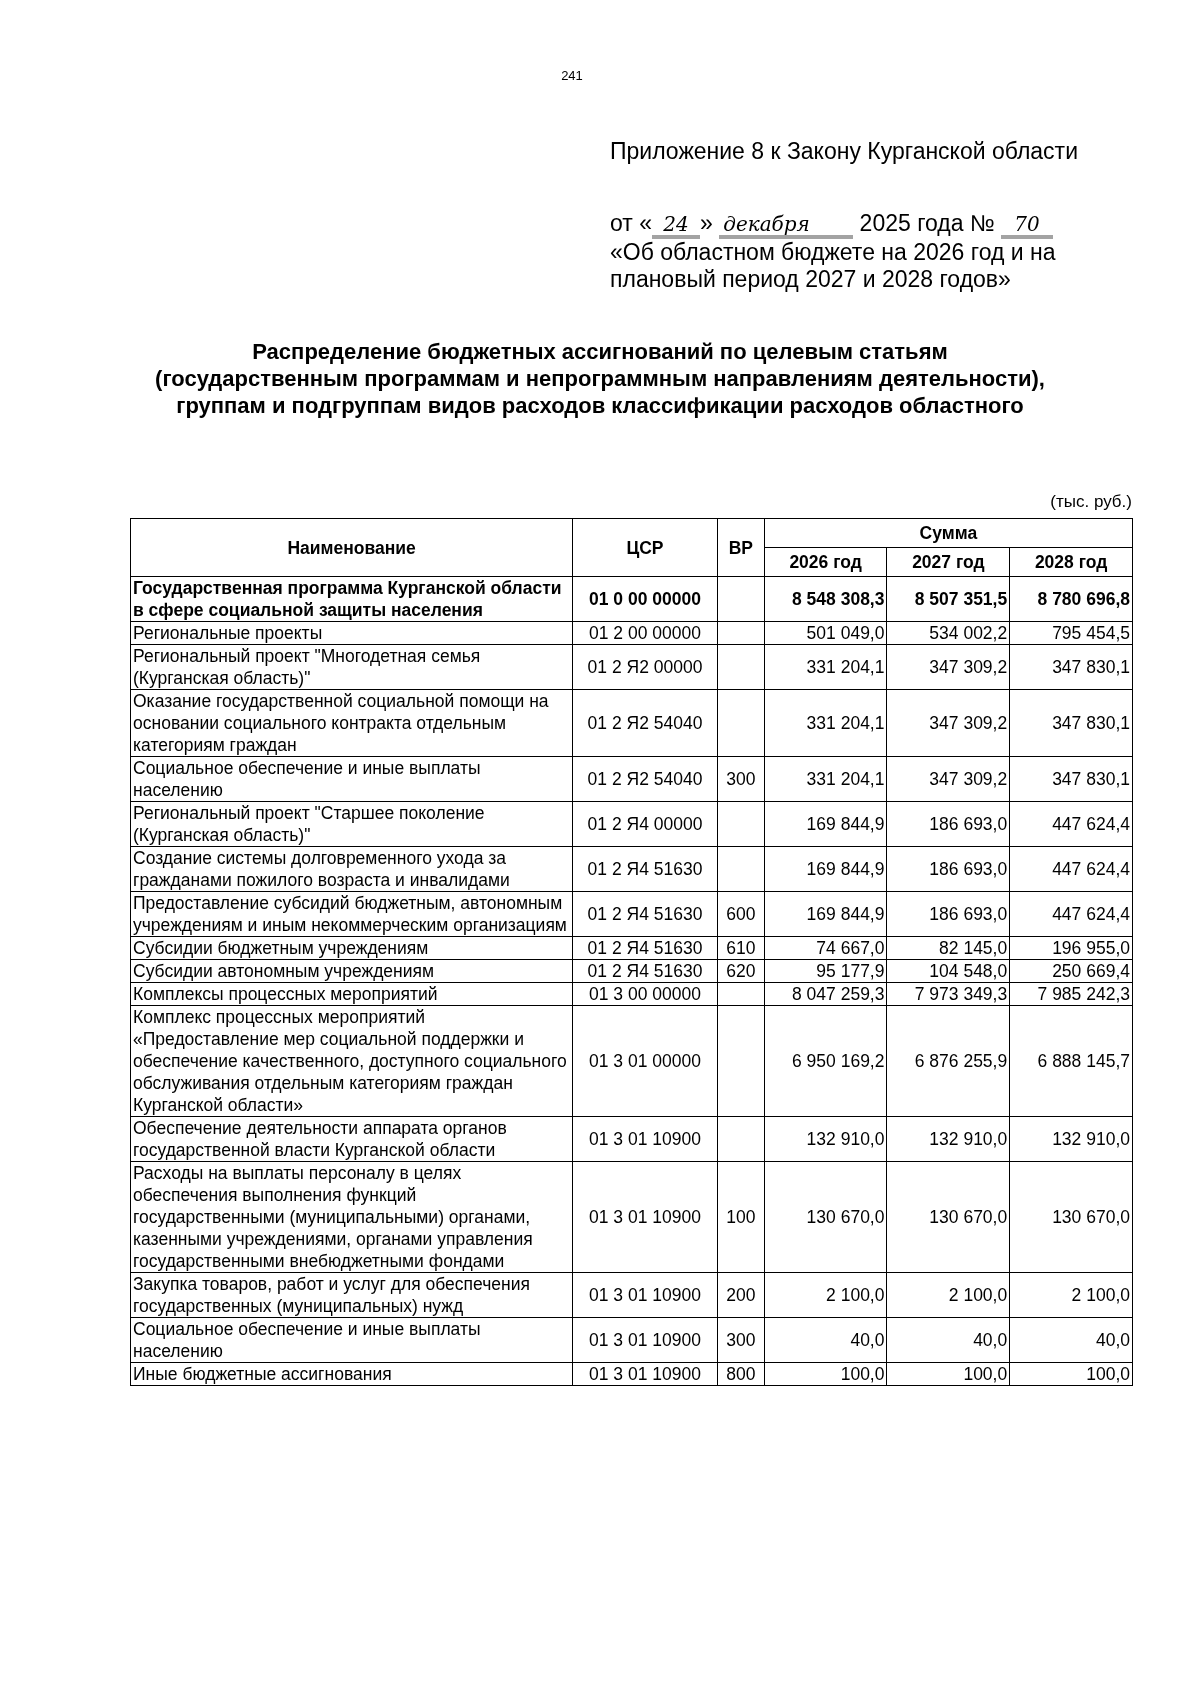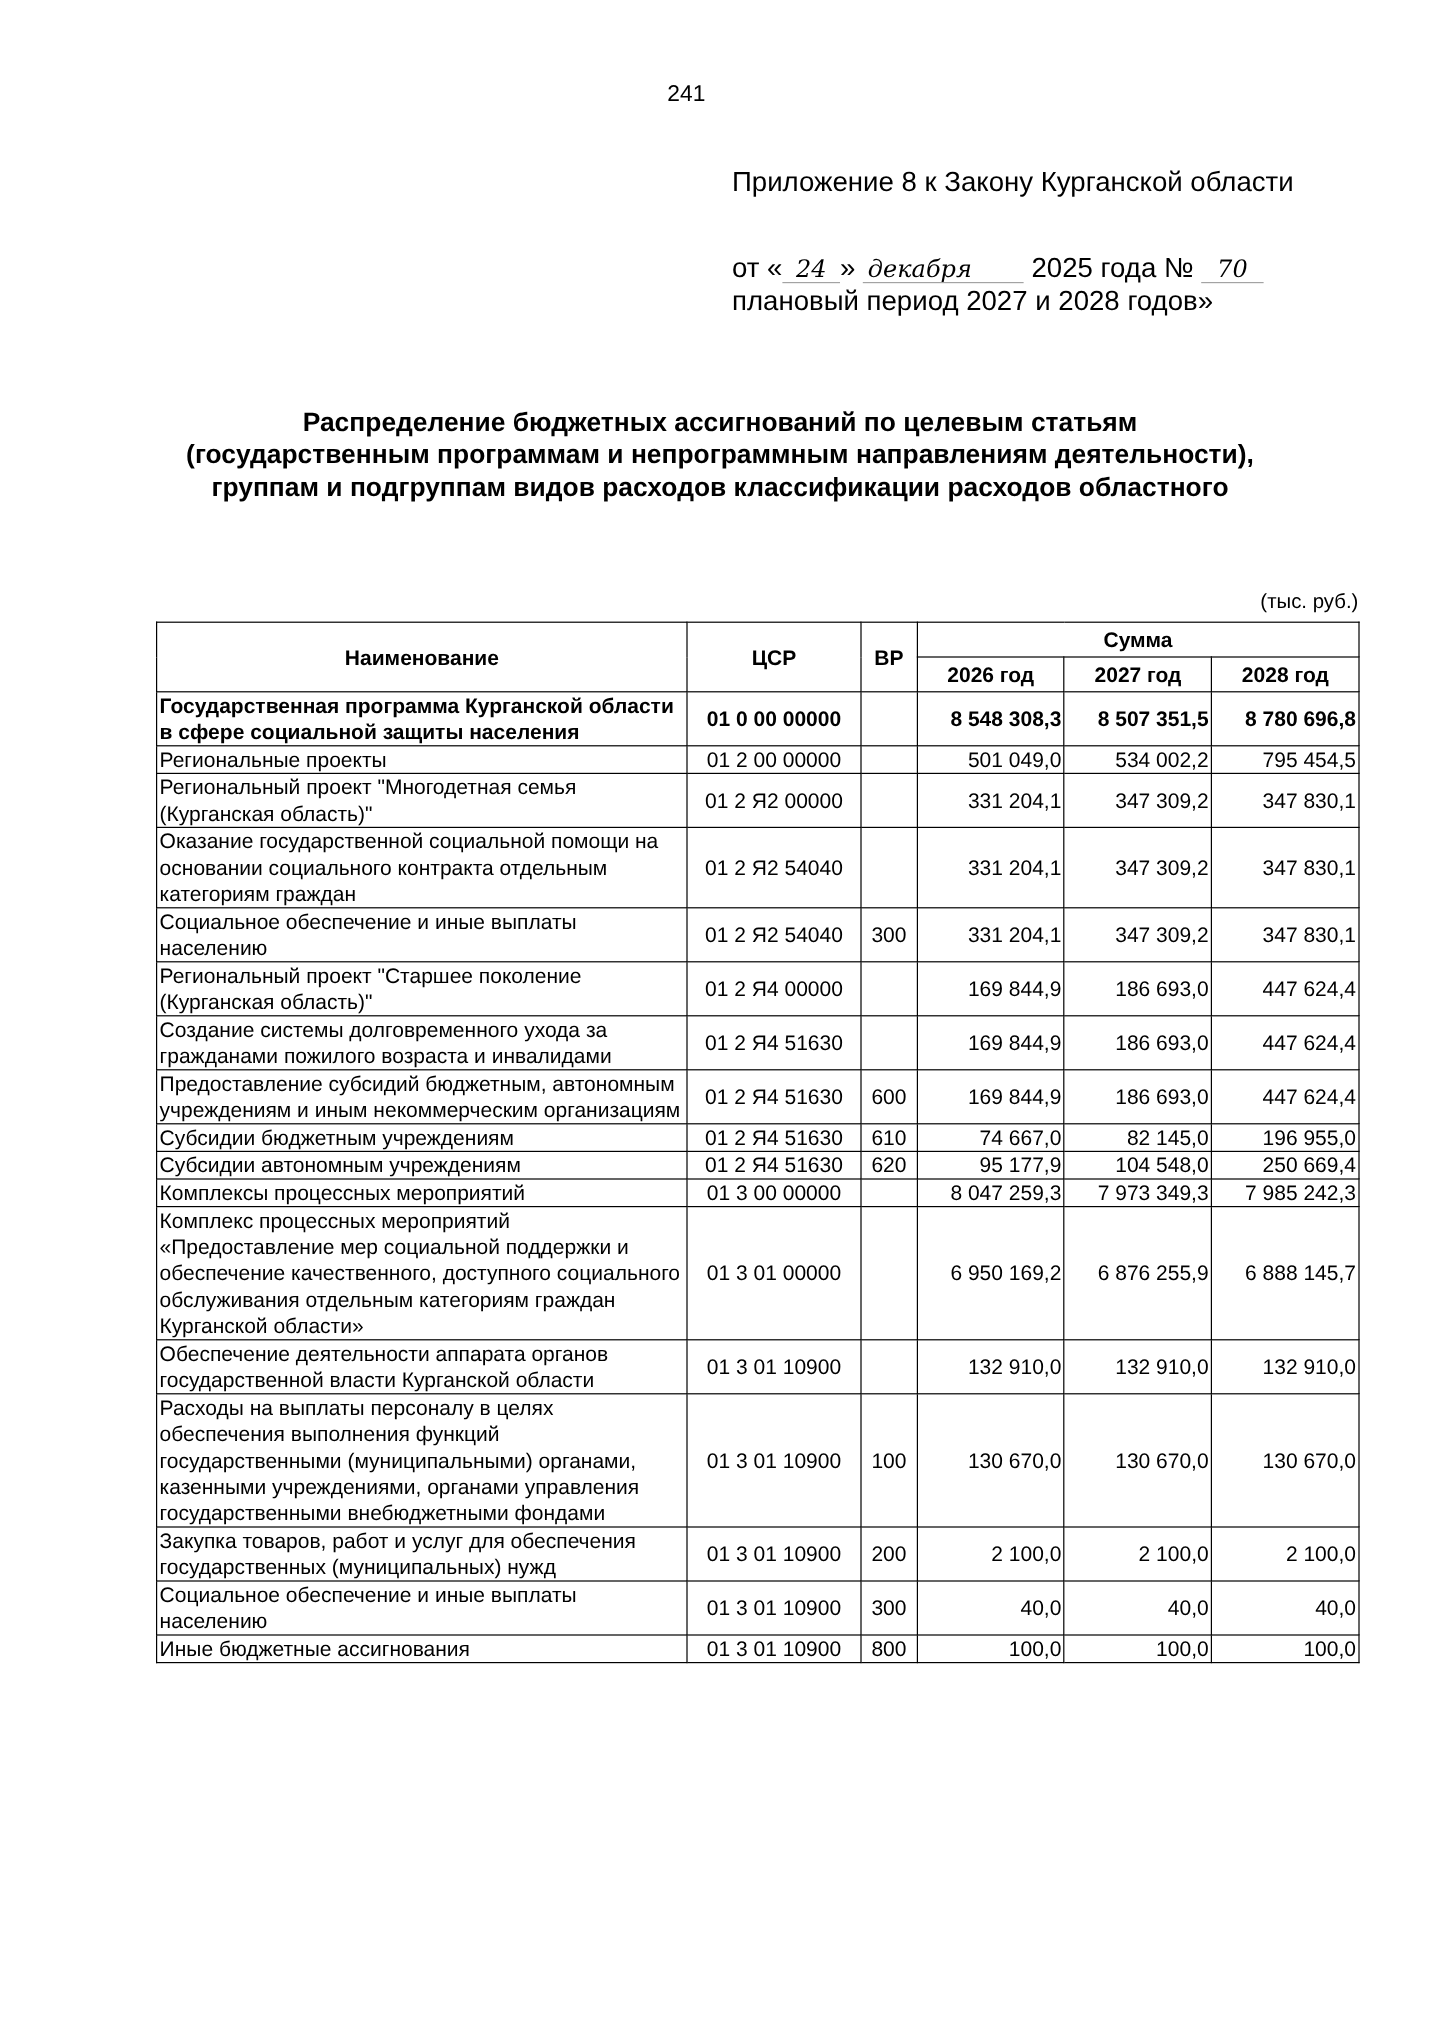--- a/index.html
+++ b/index.html
@@ -1,22 +1,22 @@
 <!DOCTYPE html>
 <html><head>
 <meta charset="utf-8">
 <style>
   html, body { margin: 0; padding: 0; background: #ffffff; }
   body {
     width: 1200px; height: 1693px; position: relative;
     font-family: "Liberation Sans", sans-serif; color: #000;
   }
-  .page-number { position: absolute; top: 68px; left: 0; width: 1144px; text-align: center; font-size: 19px; }
+  .page-number { position: absolute; top: 68px; left: 0; width: 1144px; text-align: center; font-size: 13px; }
   .appendix { position: absolute; top: 138px; left: 610px; width: 520px; font-size: 23px; line-height: 27px; }
-  .appendix .hw { font-family: "DejaVu Serif", serif; font-style: italic; font-size: 20px; display: inline-block; border-bottom: 1px solid #a3a3a3; line-height: 22px; }
+  .appendix .hw { font-family: "DejaVu Serif", serif; font-style: italic; font-size: 20px; display: inline-block; border-bottom: 4px solid #a3a3a3; line-height: 22px; }
   .hw.day { width: 48px; text-align: center; }
   .hw.month { width: 130px; padding-left: 4px; }
   .hw.num { width: 52px; text-align: center; margin-top: 48px; }
   .title {
     position: absolute; top: 338px; left: 120px; width: 960px;
     text-align: center; font-weight: bold; font-size: 22px; line-height: 27px;
   }
   .units { position: absolute; top: 492px; right: 68px; font-size: 17px; }
   table.budget {
     position: absolute; top: 518px; left: 130px; width: 1003px;
@@ -36,20 +36,21 @@
 <div class="page-number">241</div>
 
 <div class="appendix">
   <div>Приложение 8 к Закону Курганской области</div>
   <div>
     <span>от «</span><span class="hw day">24</span><span>»</span>
     <span class="hw month">декабря</span>
     <span>2025 года №</span>
     <span class="hw num">70</span>
   </div>
+  <div>«Об областном бюджете на 2026 год и на</div>
   <div>плановый период 2027 и 2028 годов»</div>
 </div>
 
 <div class="title">
   <div>Распределение бюджетных ассигнований по целевым статьям</div>
   <div>(государственным программам и непрограммным направлениям деятельности),</div>
   <div>группам и подгруппам видов расходов классификации расходов областного</div>
 </div>
 
 <div class="units">(тыс. руб.)</div>

